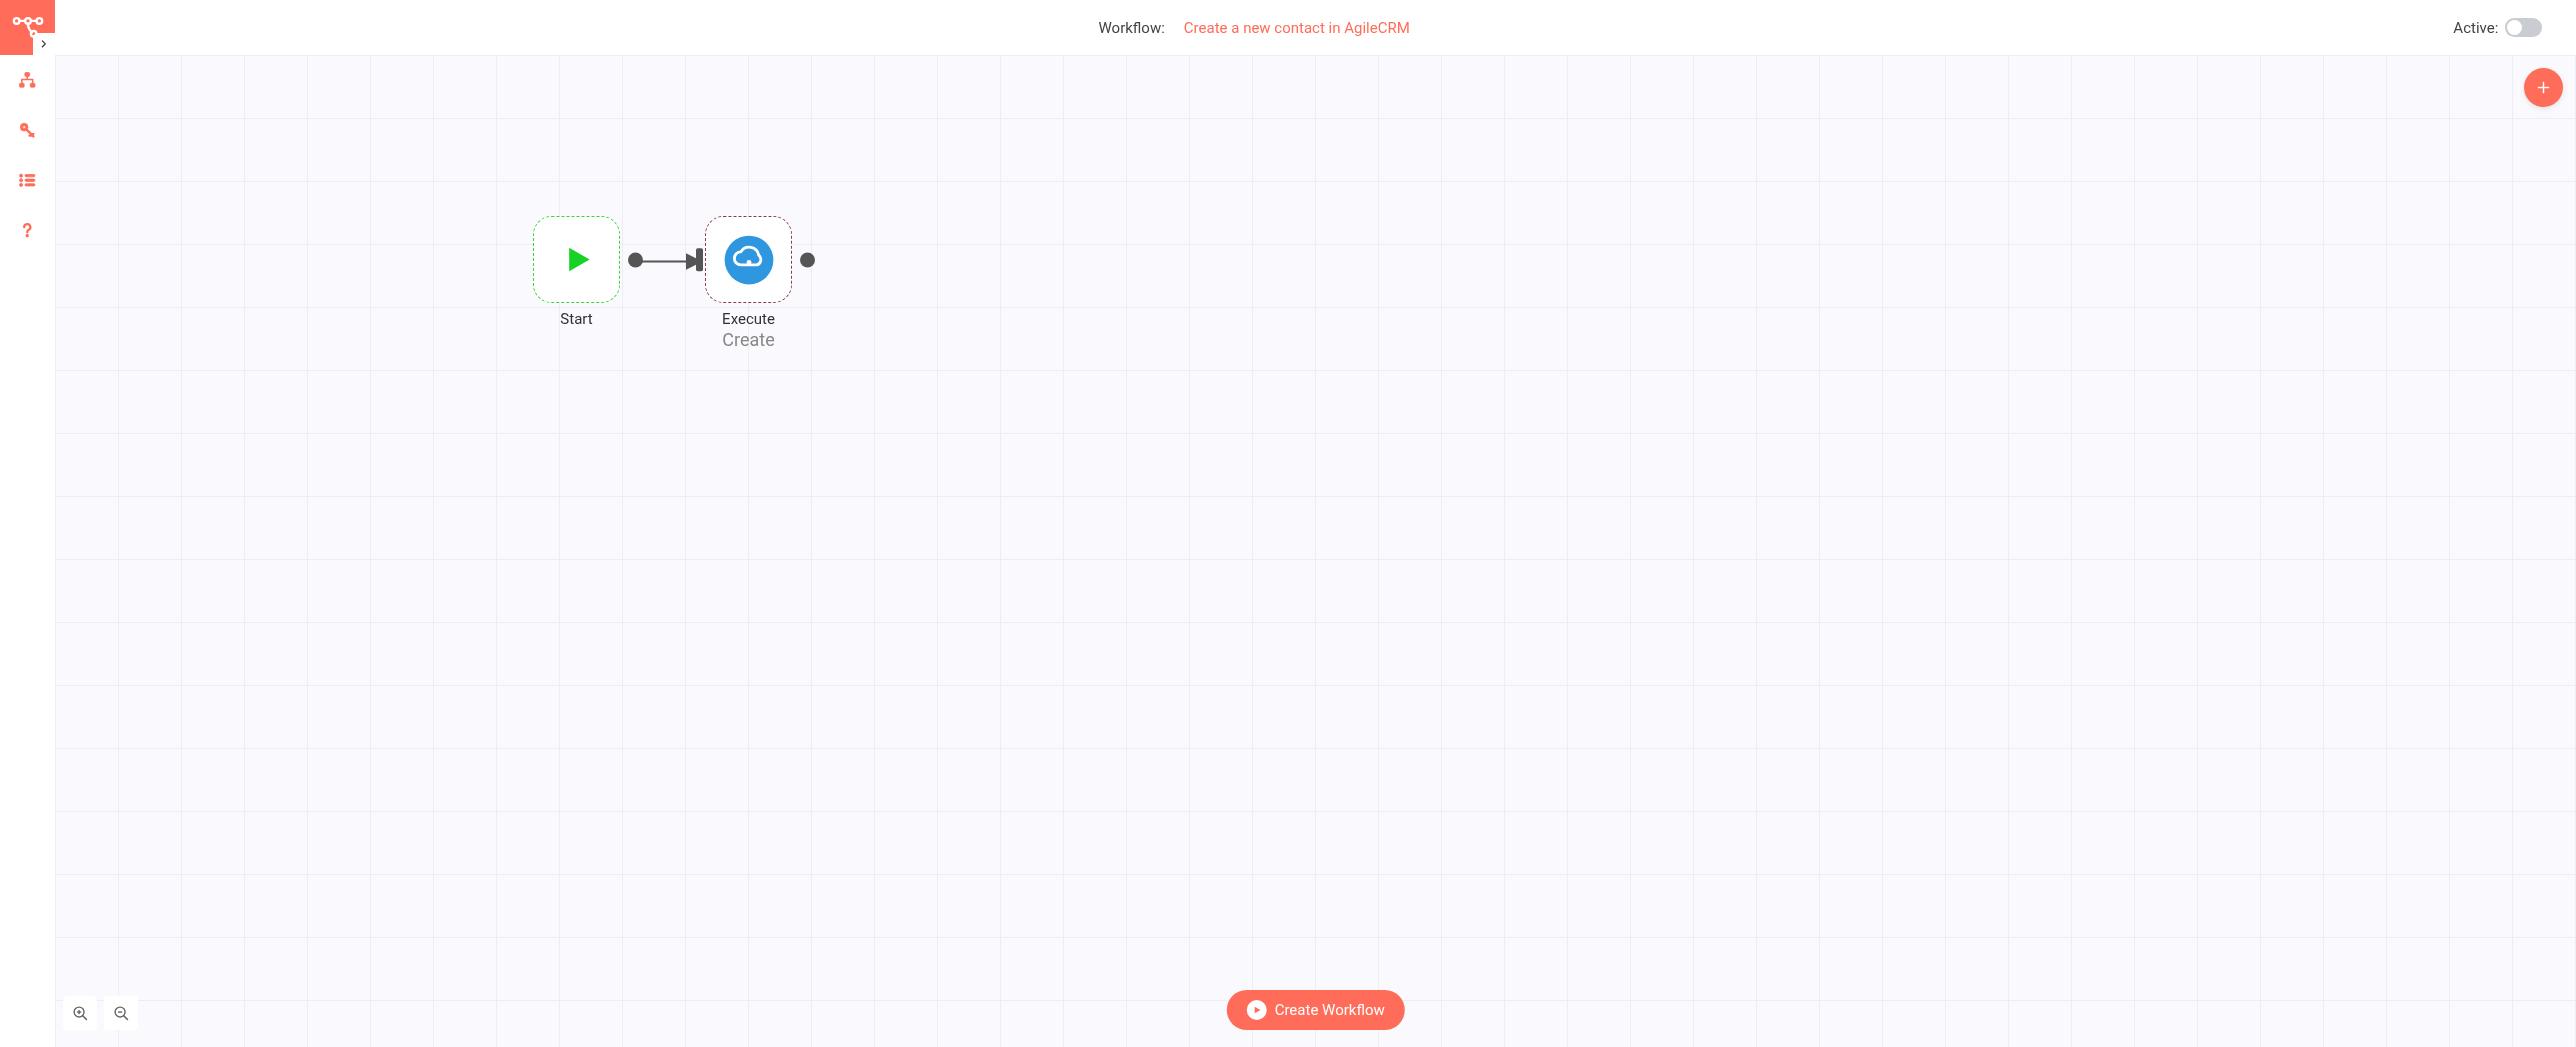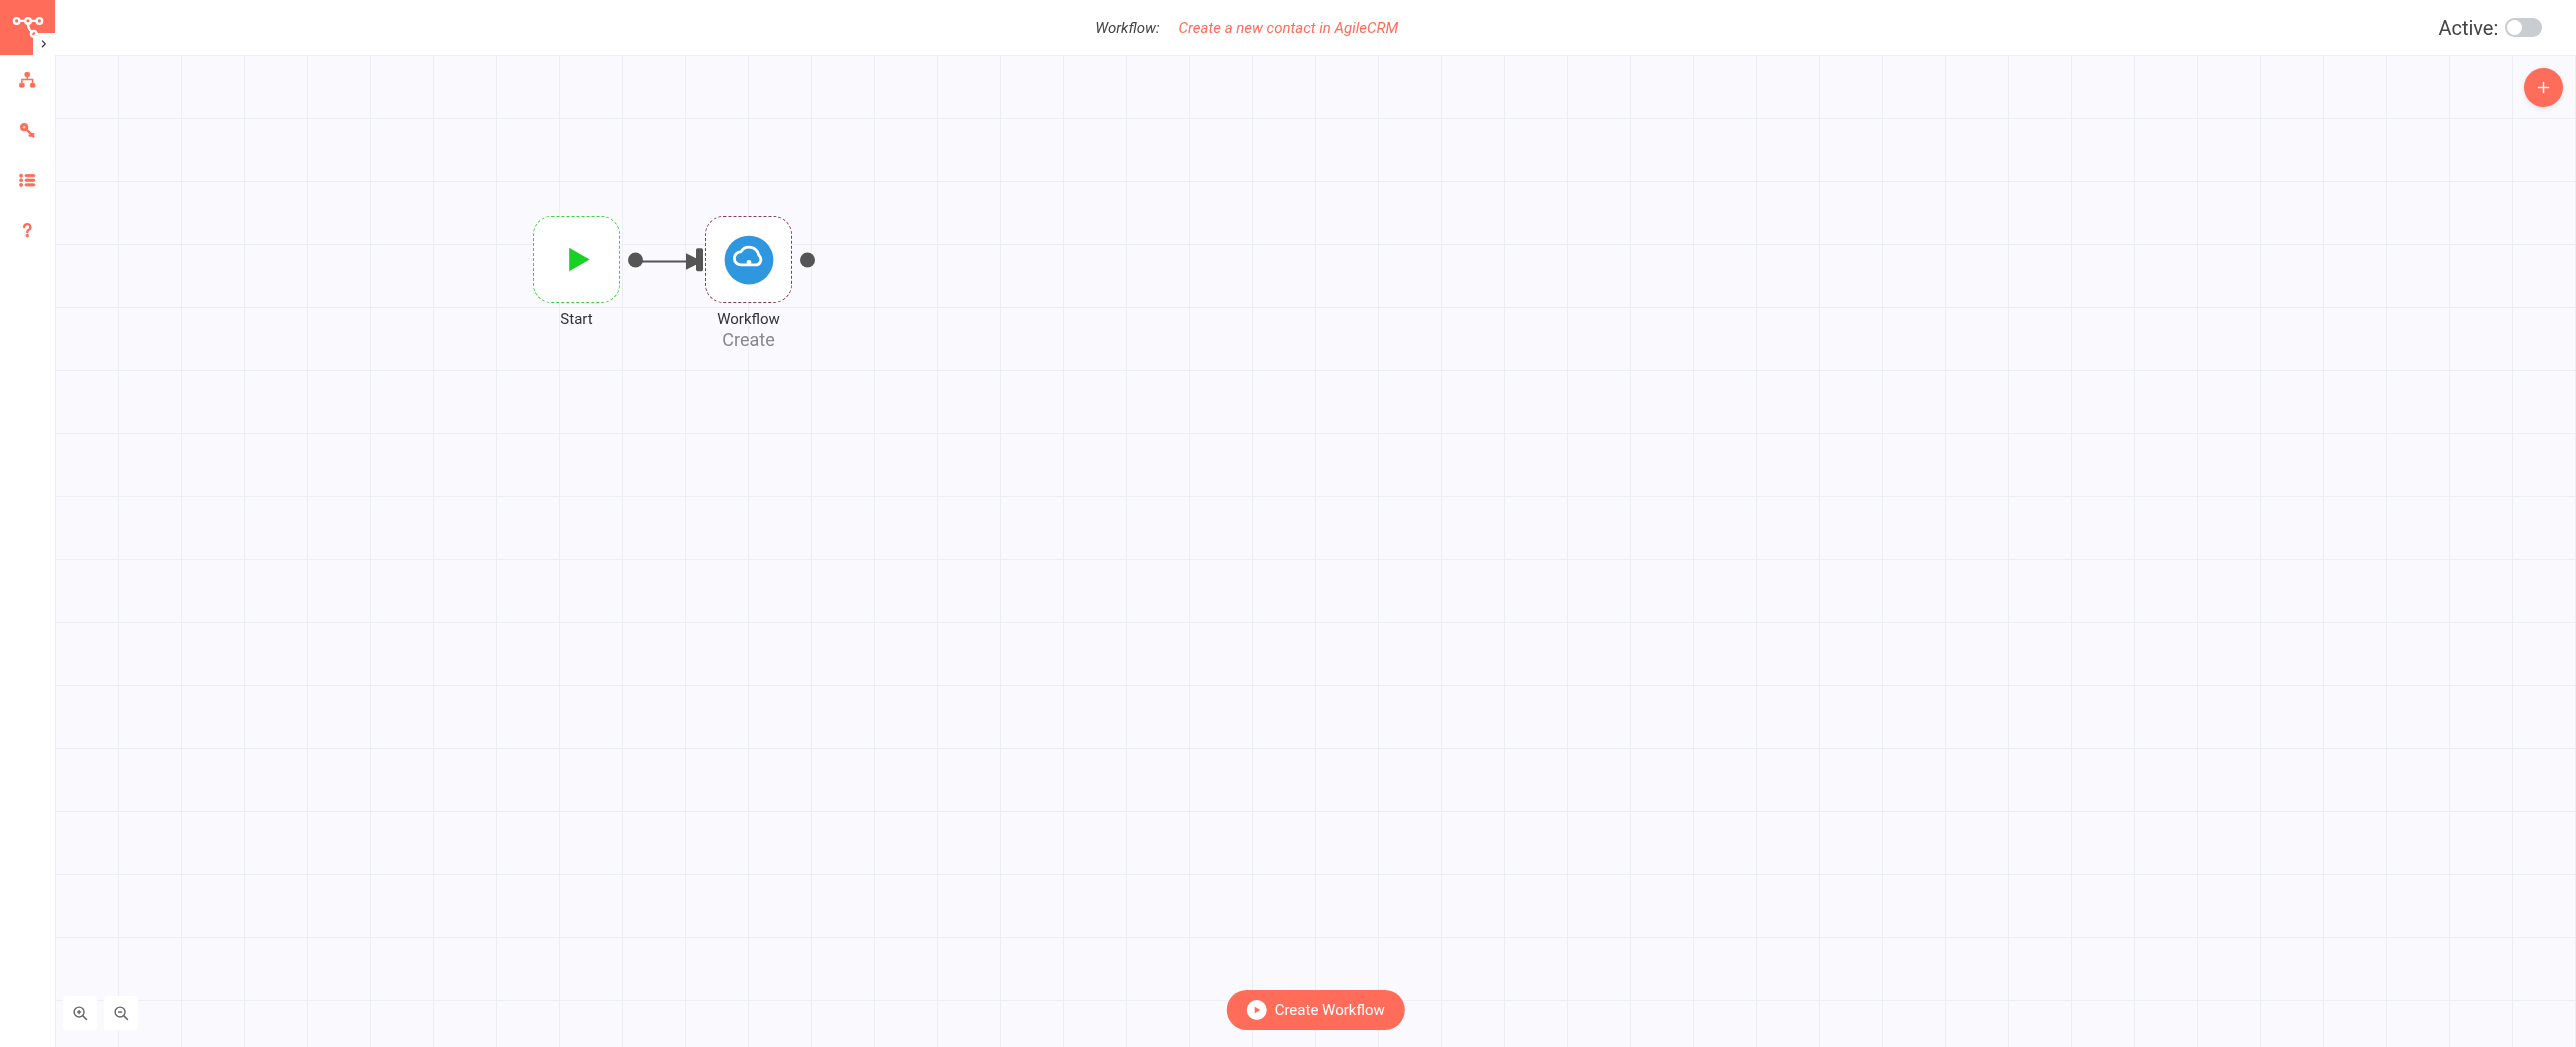--- a/index.html
+++ b/index.html
@@ -56,28 +56,27 @@
     align-items: center;
     z-index: 40;
   }
   .header-center {
     flex: 1;
     display: flex;
     justify-content: center;
     align-items: center;
     font-size: 15px;
     color: #444;
-    font-style: italic;
   }
   .header-center .wf-name { color: #ff6d5a; margin-left: 19px; }
   .header-right {
     display: flex;
     align-items: center;
     padding-right: 34px;
-    font-size: 20px;
+    font-size: 15px;
     color: #444;
   }
   .toggle {
     margin-left: 6.7px;
     width: 37px; height: 18.5px;
     border-radius: 9.2px;
     background: #c9ccd0;
     position: relative;
     cursor: pointer;
   }
@@ -295,21 +294,21 @@
   <div class="node-wrap" style="left:650px; top:161px;">
     <div class="node-box node-agile">
       <div class="port-in-rect"></div>
       <svg viewBox="0 0 64 64" width="52" height="52">
         <circle cx="32" cy="32" r="30" fill="#2f97e0"></circle>
         <path d="M22 38 a8 8 0 0 1 0-16 a12 12 0 0 1 22 4 a7 7 0 0 1 -2 12 z" fill="none" stroke="#fff" stroke-width="3.5" stroke-linejoin="round"></path>
         <circle cx="32" cy="35" r="3" fill="#fff"></circle>
       </svg>
       <div class="port port-out-agile"></div>
     </div>
-    <div class="node-label">Workflow</div>
+    <div class="node-label">Execute</div>
     <div class="node-sublabel">Create</div>
   </div>
 
   <div class="fab-add">
     <svg viewBox="0 0 24 24">
       <line x1="12" y1="4" x2="12" y2="20" stroke-width="2"></line>
       <line x1="4" y1="12" x2="20" y2="12" stroke-width="2"></line>
     </svg>
   </div>
 

